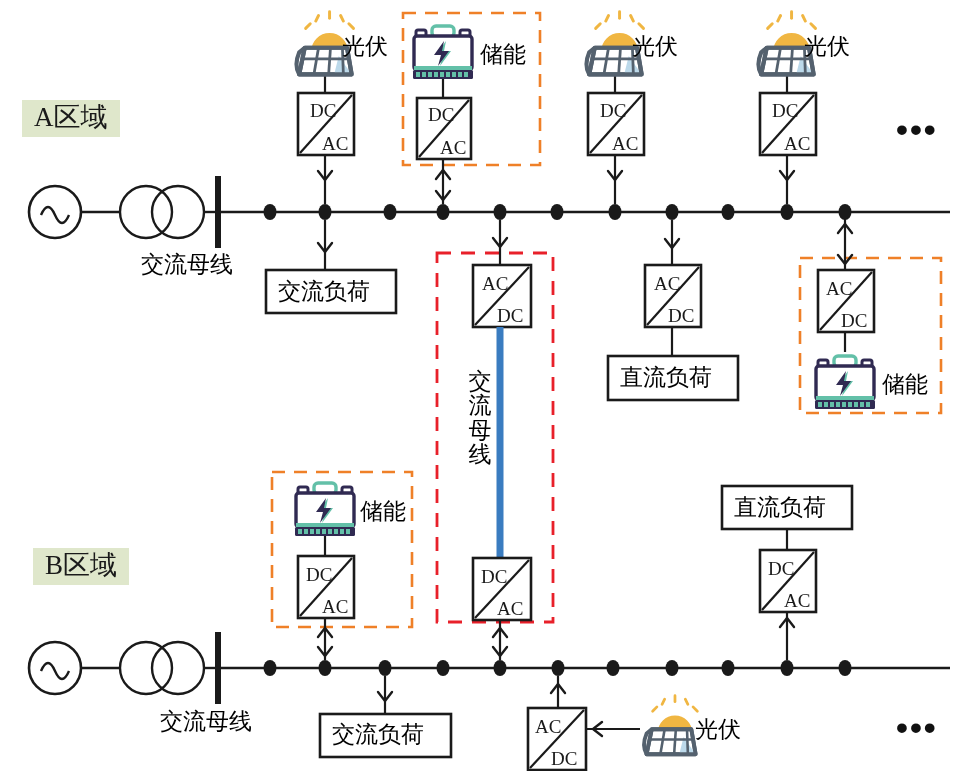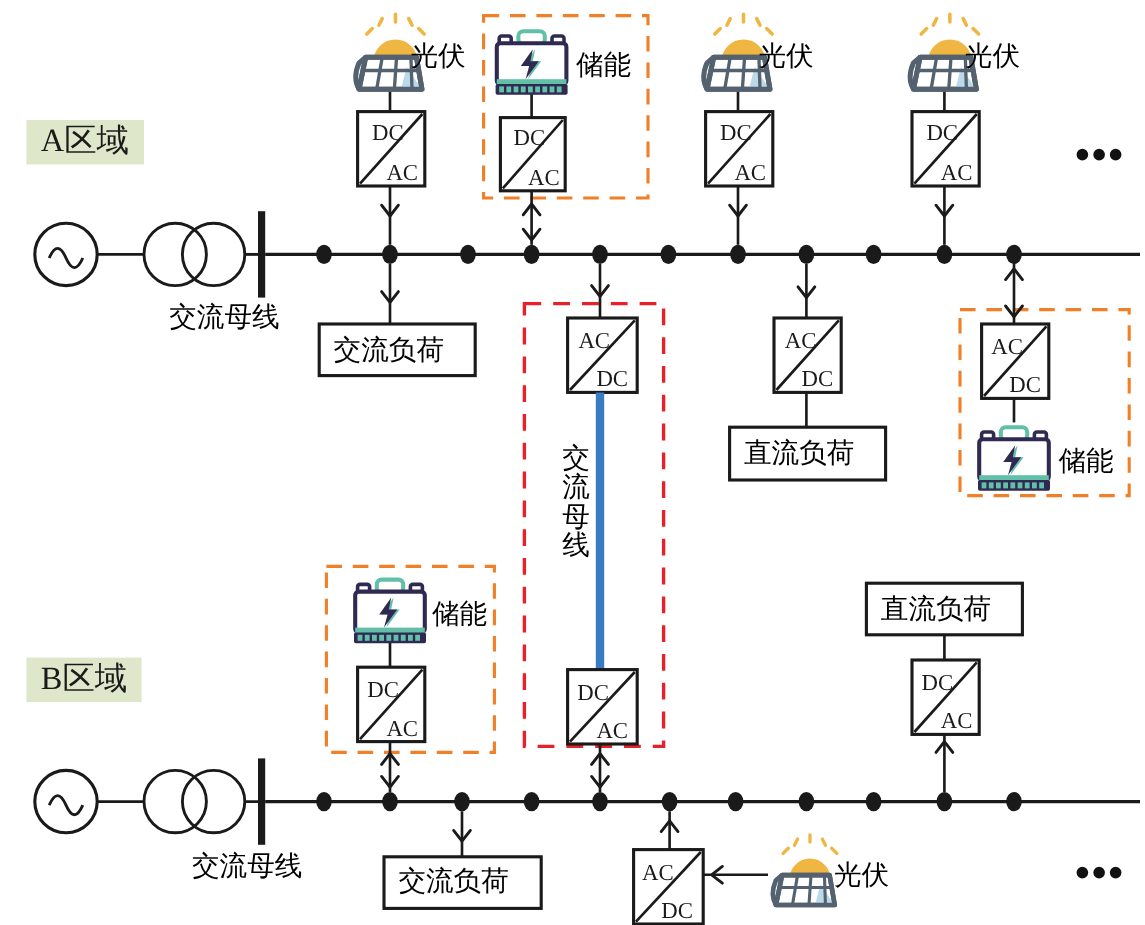--- a/index.html
+++ b/index.html
@@ -373,21 +373,21 @@
         <rect x="28" y="50" width="4" height="5"></rect>
           <rect x="34" y="50" width="4" height="5"></rect>
         <rect x="40" y="50" width="4" height="5"></rect>
           <rect x="46" y="50" width="4" height="5"></rect>
         <rect x="52" y="50" width="4" height="5"></rect>
       </g>
     </g>
   </svg>
 
   <div class="zone-label" style="left:22px;top:100px;">A区域</div>
-  <div class="zone-label" style="left:22px;top:548px;">B区域</div>
+  <div class="zone-label" style="left:33px;top:548px;">B区域</div>
 
   <div class="cap" style="left:342px;top:35px;">光伏</div>
   <div class="cap" style="left:632px;top:35px;">光伏</div>
   <div class="cap" style="left:804px;top:35px;">光伏</div>
   <div class="cap" style="left:695px;top:718px;">光伏</div>
 
   <div class="cap" style="left:480px;top:43px;">储能</div>
   <div class="cap" style="left:882px;top:373px;">储能</div>
   <div class="cap" style="left:360px;top:500px;">储能</div>
 

